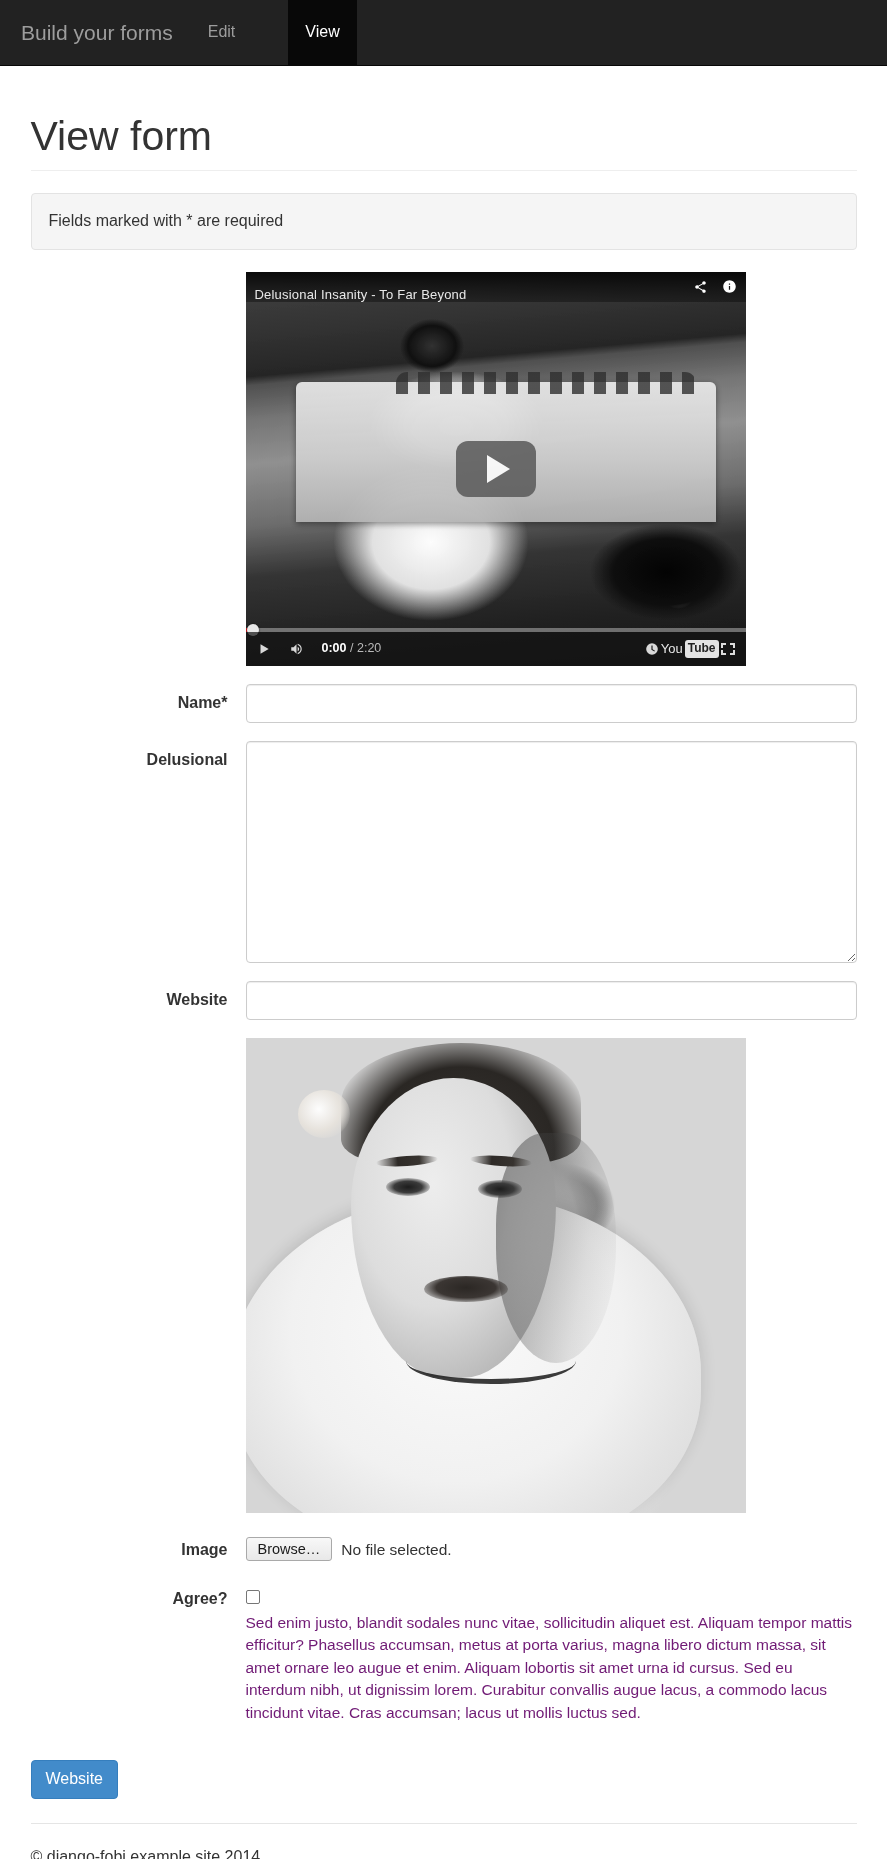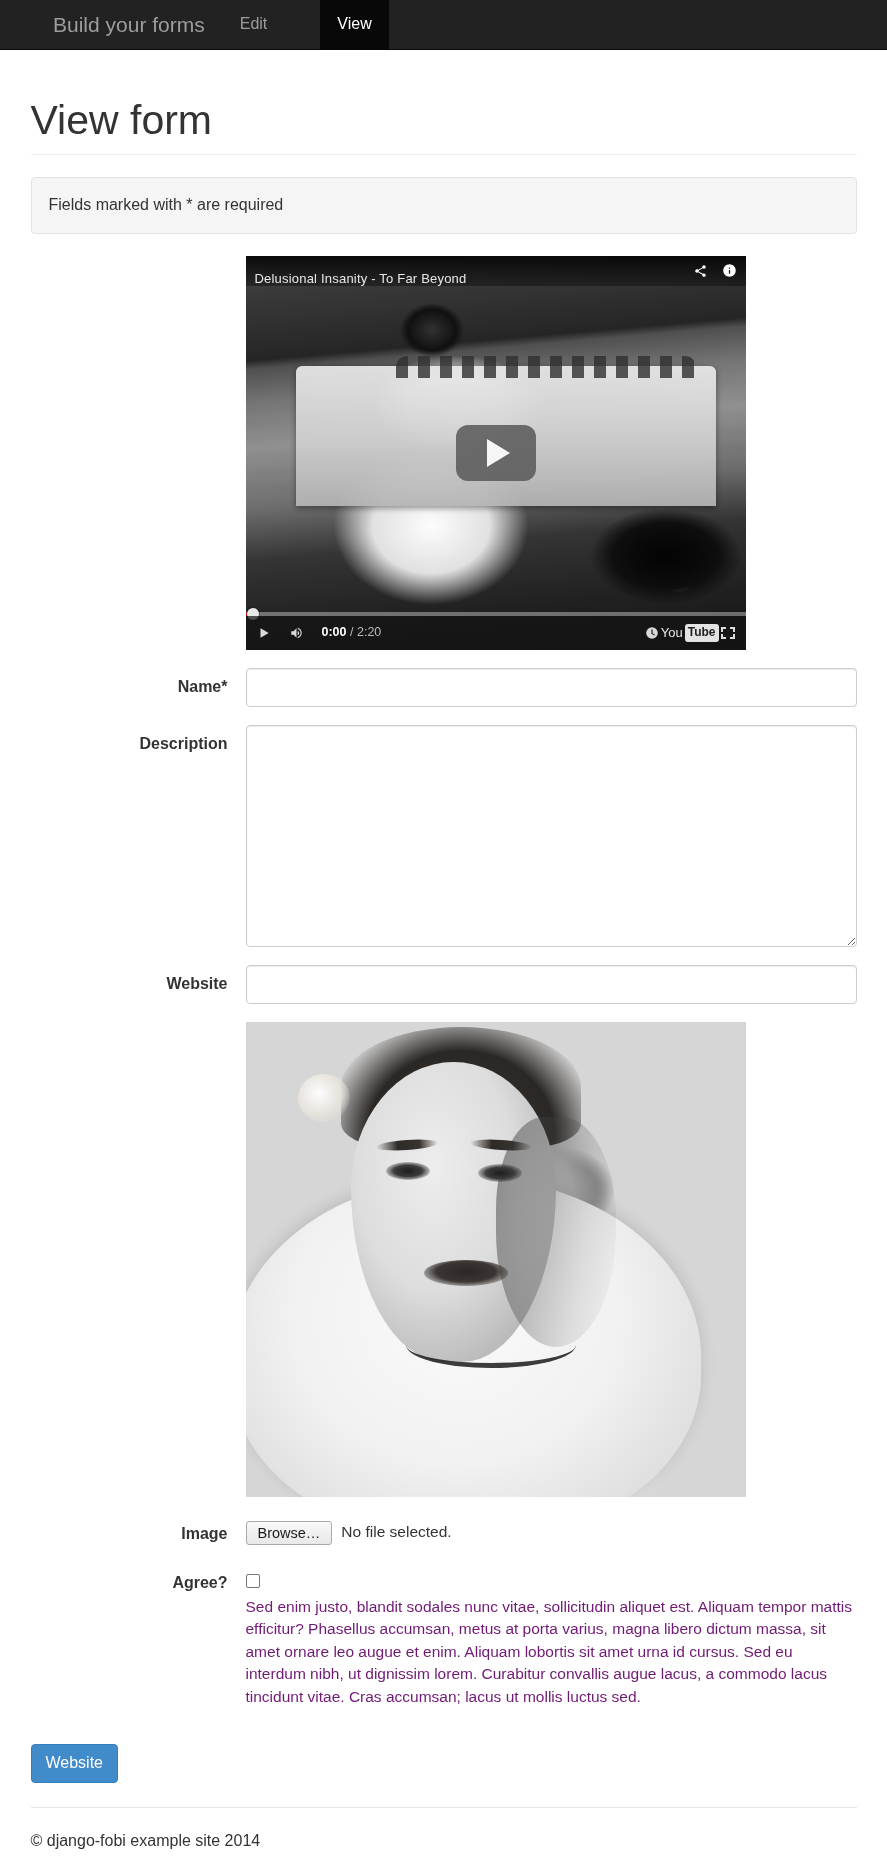--- a/index.html
+++ b/index.html
@@ -10,26 +10,25 @@
     background: #ffffff;
     font-family: "Liberation Sans", sans-serif;
     font-size: 16px;
     line-height: 1.428571429;
     color: #333333;
     overflow: hidden;
   }
 
   
   .navbar {
-    height: 50px;
+    height: 66px;
     background: #222222;
     border-bottom: 1px solid #080808;
     display: flex;
     align-items: stretch;
-    padding-left: 32px;
   }
   .navbar-brand {
     display: flex;
     align-items: center;
     padding: 0 18px 0 21px;
     color: #9d9d9d;
     font-size: 21px;
     line-height: 1;
     text-decoration: none;
     cursor: pointer;
@@ -286,21 +285,21 @@
     border-radius:50%;
   }
   .photo-choker {
     position:absolute; left:160px; top:300px; width:170px; height:46px;
     border-bottom: 5px solid #1b1b1b;
     border-radius: 0 0 50% 50%;
     opacity:.85;
   }
 
   
-  .file-row { display:flex; align-items:flex-start; padding-top:6px; }
+  .file-row { display:flex; align-items:flex-end; padding-top:6px; }
   .browse-btn {
     font-family: "Liberation Sans", sans-serif;
     font-size: 14.5px;
     padding: 3px 11px;
     color: #1a1a1a;
     background: linear-gradient(180deg, #f8f8f8 0%, #e8e8e8 100%);
     border: 1px solid #a9a9a9;
     border-radius: 3px;
     cursor: pointer;
   }
@@ -447,21 +446,21 @@
   
   <div class="form-group">
     <div class="form-label">Name*</div>
     <div class="form-control-wrap">
       <input class="form-control" type="text" placeholder="" style="">
     </div>
   </div>
 
   
   <div class="form-group">
-    <div class="form-label">Description</div>
+    <div class="form-label">Delusional</div>
     <div class="form-control-wrap">
       <textarea class="form-control" placeholder="" style=""></textarea>
     </div>
   </div>
 
   
   <div class="form-group">
     <div class="form-label">Website</div>
     <div class="form-control-wrap">
       <input class="form-control" type="text" placeholder="" style="">

